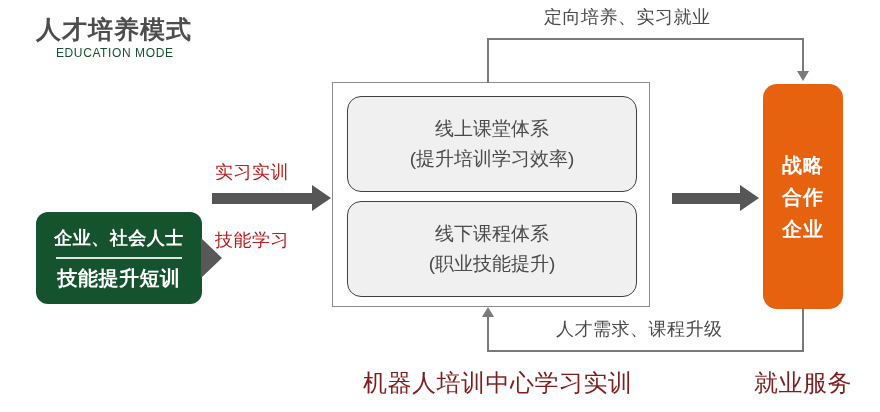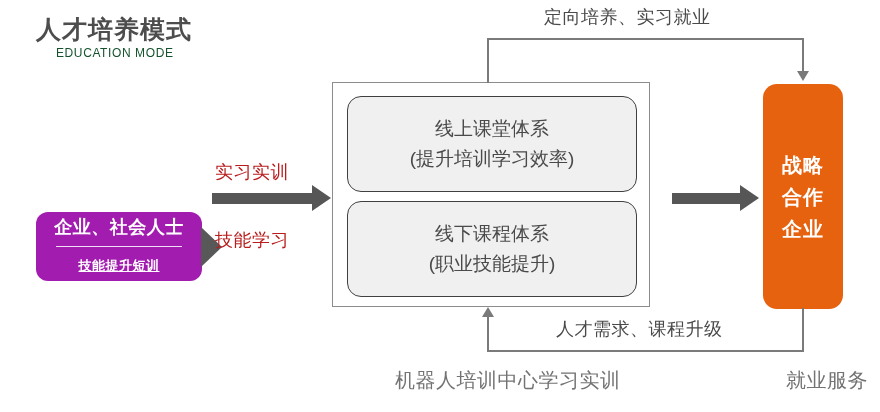--- a/index.html
+++ b/index.html
@@ -37,24 +37,24 @@
     margin: 4px 0 4px 0;
   }
   .callout .tail {
     position:absolute; right:-20px; top:50%; transform: translateY(-50%);
     width:0; height:0;
     border-top: 20px solid transparent;
     border-bottom: 20px solid transparent;
   }
   #callout-students { left:36px; top:80px; width:152px; height:96px; background:#E6620F; }
   #callout-students .tail { border-left: 21px solid #E6620F; }
-  #callout-society  { left:36px; top:212px; width:166px; height:69px; background:#a21caf; }
+  #callout-society  { left:36px; top:212px; width:166px; height:92px; background:#14532d; }
   #callout-society .tail { border-left: 21px solid #585858; }
   #callout-society .line1 { font-size:18px; }
-  #callout-society .line2 { font-size:13px;text-decoration:underline; }
+  #callout-society .line2 { font-size:20px; }
 
   
   .mid-label {
     position:absolute; font-size:18px; color:#b91c1c; white-space:nowrap;
     letter-spacing:0.5px;
   }
   #mid-label-top { left:215px; top:160px; }
   #mid-label-bottom { left:215px; top:228px; }
 
   .fat-arrow { position:absolute; display:flex; align-items:center; }
@@ -120,21 +120,21 @@
   #label-top { left:544px; top:5px; }
 
   
   #bot-v-right { left:802px; top:308px; height:43px; }
   #bot-h       { left:487px; top:350px; width:317px; }
   #bot-v-left  { left:487px; top:316px; height:35px; }
   #bot-arrow   { left:482px; top:307px; }
   #label-bottom { left:556px; top:317px; }
 
   
-  .caption { position:absolute; font-size:20px; color:#737373; white-space:nowrap; letter-spacing:0.5px;margin-left:32px; }
+  .caption { position:absolute; font-size:24px; color:#7f1d1d; white-space:nowrap; letter-spacing:0.5px; }
   #caption-center { left:363px; top:367px; }
   #caption-right  { left:754px; top:367px; }
 </style>
 </head>
 <body>
 
 <div id="stage">
 
   <div class="title-block">
     <div class="title-main">人才培养模式</div>

